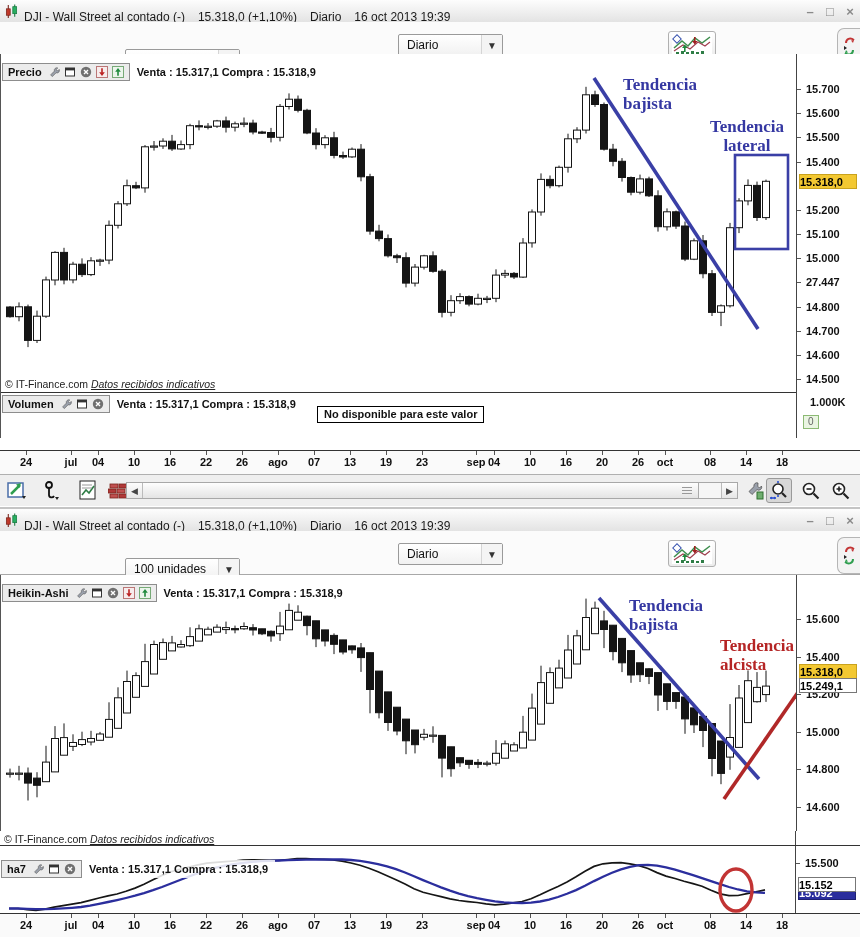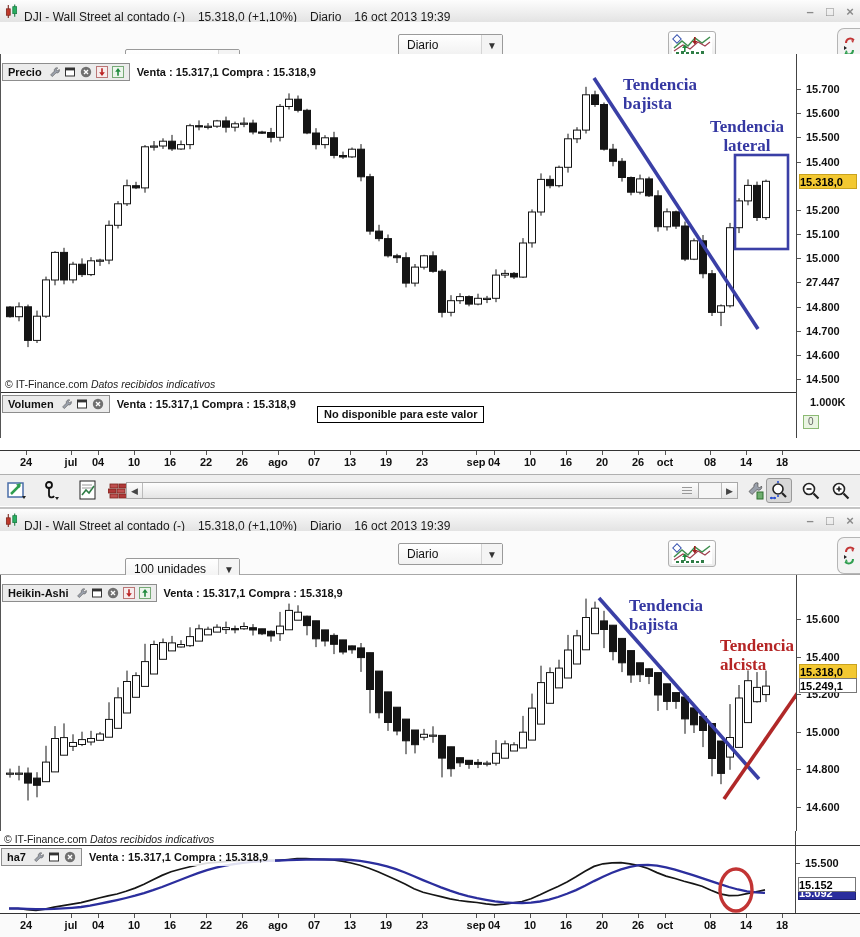--- a/index.html
+++ b/index.html
@@ -42,21 +42,21 @@
   .phdr{position:absolute;display:flex;align-items:stretch;height:18px;font-size:11px;z-index:5;}
   .phdr .seg1{display:flex;align-items:center;background:#ececec;border:1px solid #8d8d8d;padding:0 5px;gap:4px;}
   .phdr .seg1 b{font-weight:bold;color:#111;margin-right:2px;}
   .phdr .hico{width:12px;height:12px;display:inline-block;}
   .phdr .seg2{display:flex;align-items:center;padding:0 7px;font-weight:bold;color:#111;background:rgba(255,255,255,.85);}
   .ann{position:absolute;font-family:"Liberation Serif",serif;font-weight:bold;font-size:17px;line-height:19px;
        white-space:pre-line;z-index:4;}
   .ann.blue{color:#3538a2;}
   .ann.red{color:#b52525;}
   .copyright{position:absolute;left:4px;font-size:10.5px;color:#222;z-index:4;}
-  .copyright i{font-style:italic;}
+  .copyright i{font-style:italic;text-decoration:underline;}
   .hdiv{position:absolute;left:0;width:795px;height:1px;background:#333;z-index:3;}
   .tooltip{position:absolute;background:#fff;border:1px solid #000;font-size:11px;font-weight:bold;color:#111;
        padding:1px 6px 2px;white-space:nowrap;z-index:6;}
   .pricebox{position:absolute;left:2px;width:58px;height:15px;font-size:11px;font-weight:bold;color:#000;
        display:flex;align-items:center;box-sizing:border-box;}
   .pb-yellow{background:#f3c832;border:1px solid #c9a21d;z-index:4;}
   .pb-white{background:#fff;border:1px solid #777;z-index:4;}
   .pb-blue{background:#2b2e9d;color:#fff;border:1px solid #1e2070;z-index:3;}
   .vol-top{position:absolute;left:13px;top:342px;font-size:11px;font-weight:bold;color:#111;}
   .vol-zero{position:absolute;left:6px;top:361px;background:#eaf5e2;border:1px solid #8cba74;color:#666;
@@ -870,21 +870,21 @@
     <div class="axline"></div>
   </div>
 
   <div id="ha7panel">
     <svg class="csvg" id="svg-c3" width="794" height="67">
         <polyline points="8,62.5 17,62.5 26,63.6 35,64.3 44,63.2 53,61.2 62,59.7 71,58.2 80,56.6 89,54.4 98,52.0 107,49.9 116,48.0 125,45.3 134,42.1 143,38.3 152,33.8 161,29.4 170,25.8 179,23.2 188,21.0 197,18.8 206,17.2 215,16.4 224,15.7 233,15.0 242,14.2 251,13.8 260,14.1 269,14.4 278,14.3 287,13.5 296,12.7 305,12.7 314,13.1 323,13.4 332,13.8 341,15.1 350,17.0 359,19.2 368,22.2 377,25.8 386,29.7 395,33.8 404,38.1 413,42.7 422,46.3 431,48.5 440,50.7 449,52.9 458,54.5 467,55.6 476,56.5 485,57.9 494,58.8 503,58.1 512,56.9 521,55.5 530,52.8 539,48.8 548,44.5 557,40.4 566,35.9 575,30.7 584,25.2 593,20.4 602,17.8 611,16.8 620,16.6 629,17.8 638,19.6 647,22.5 656,26.6 665,30.1 674,32.5 683,35.2 692,37.6 701,40.2 710,44.2 719,47.9 728,49.7 737,49.5 746,47.7 755,45.9 764,43.8" fill="none" stroke="#161616" stroke-width="1.7"></polyline>
    <polyline points="8,62.5 17,62.5 26,62.9 35,63.2 44,63.2 53,62.9 62,62.4 71,61.8 80,61.0 89,59.7 98,57.9 107,56.0 116,54.1 125,52.0 134,49.7 143,47.1 152,44.2 161,41.0 170,37.5 179,34.0 188,30.5 197,27.2 206,24.2 215,21.7 224,19.7 233,18.2 242,16.9 251,15.9 260,15.2 269,14.8 278,14.5 287,14.2 296,13.9 305,13.7 314,13.5 323,13.5 332,13.4 341,13.5 350,14.0 359,14.9 368,16.3 377,18.1 386,20.4 395,23.2 404,26.5 413,30.2 422,34.1 431,37.8 440,41.4 449,44.7 458,47.7 467,50.2 476,52.2 485,53.8 494,55.3 503,56.3 512,56.9 521,57.0 530,56.6 539,55.5 548,53.6 557,51.0 566,47.8 575,44.1 584,39.8 593,35.1 602,30.7 611,26.7 620,23.3 629,20.8 638,19.2 647,18.8 656,19.7 665,21.4 674,23.7 683,26.3 692,29.1 701,32.1 710,35.2 719,38.2 728,41.0 737,43.5 746,45.3 755,46.4 764,46.9" fill="none" stroke="#2b2e9d" stroke-width="2.3"></polyline>
    <ellipse cx="735" cy="44" rx="16" ry="21" fill="none" stroke="#c23434" stroke-width="3.4"></ellipse>
       </svg>
 
-    <div class="phdr" style="left:1px;top:2px;text-align:right;">
+    <div class="phdr" style="left:1px;top:14px;text-align:right;">
       <span class="seg1">
         <b>ha7</b>
         <svg class="hico" viewBox="0 0 12 12">
             <path d="M9.8 2a2.5 2.5 0 0 0-3.4 3.1L2.6 8.9l1.7 1.7 3.8-3.8A2.5 2.5 0 0 0 11.2 3.4L9.6 5 8.2 3.6z" fill="#9aa0ab" stroke="#555" stroke-width=".6"></path>
           </svg>
         <svg class="hico" viewBox="0 0 12 12">
             <rect x="1.5" y="2" width="9" height="8" fill="#fff" stroke="#333"></rect>
             <rect x="1.5" y="2" width="9" height="2.4" fill="#333"></rect>
           </svg>
         <svg class="hico" viewBox="0 0 12 12">

